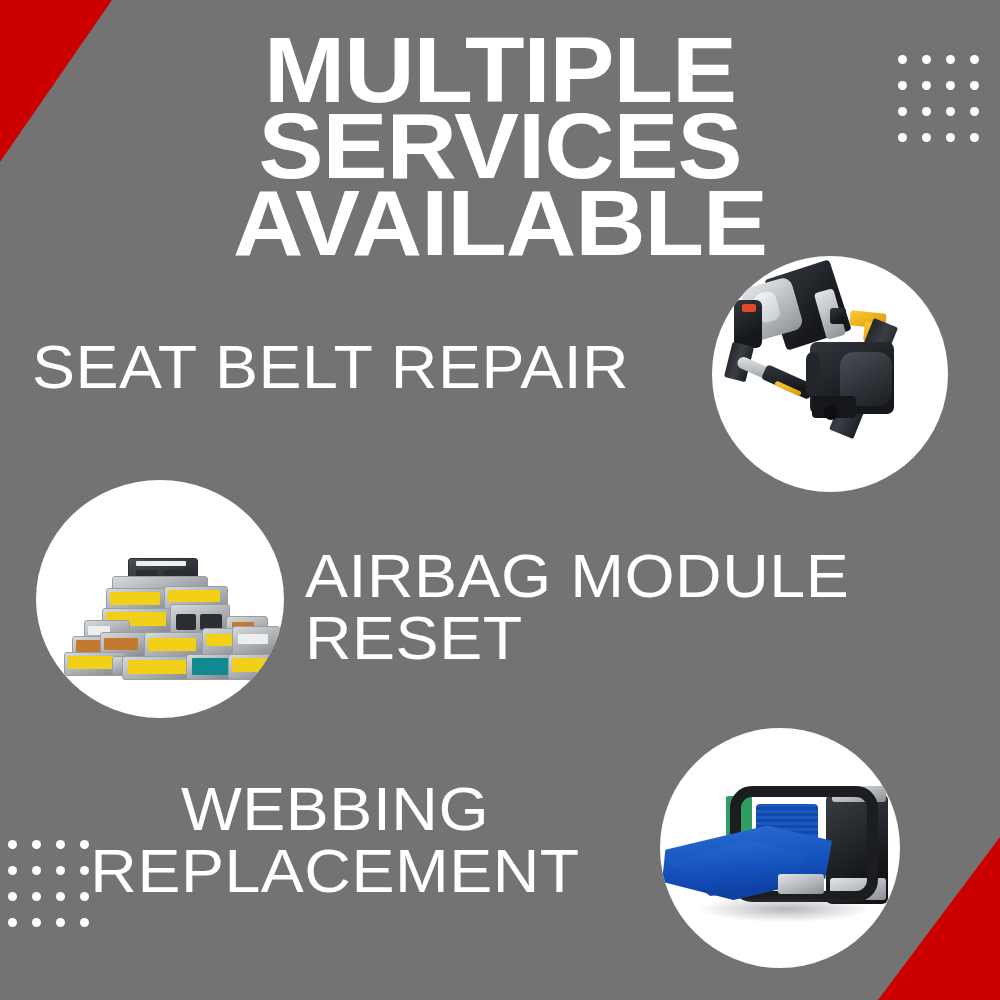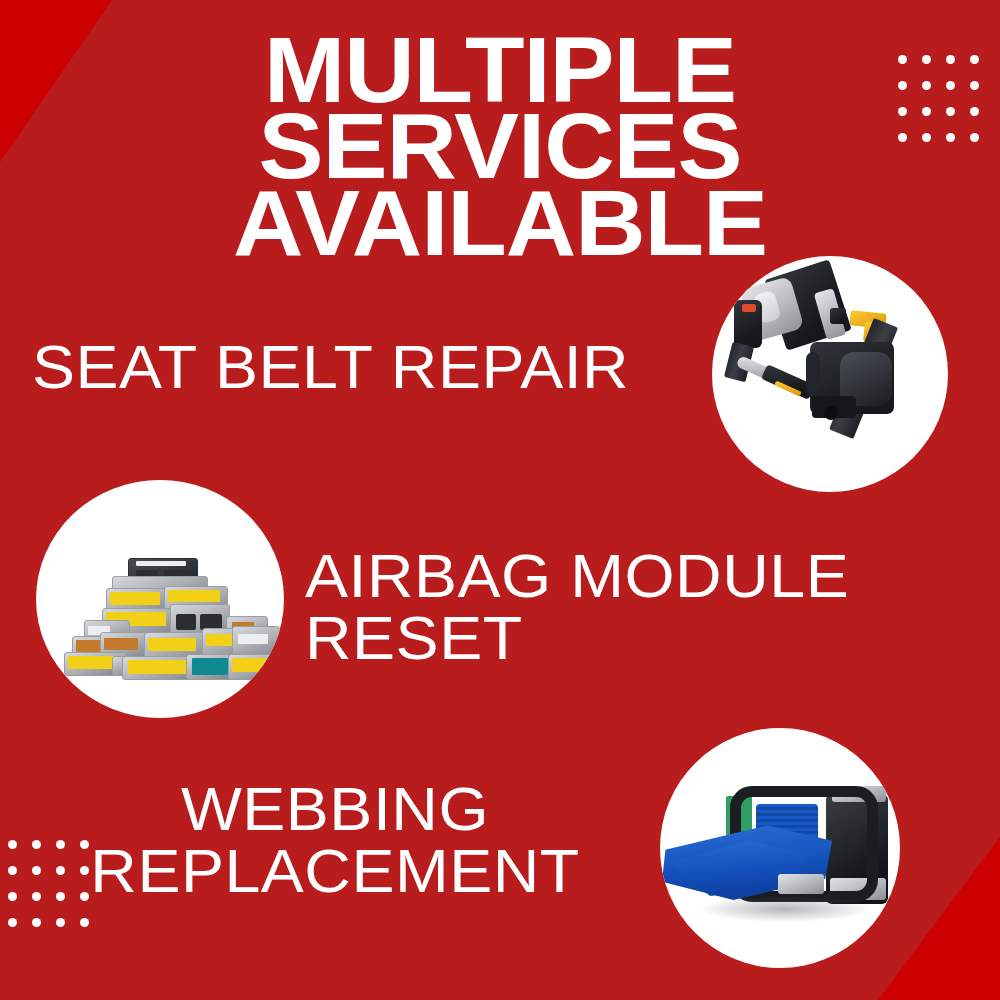--- a/index.html
+++ b/index.html
@@ -4,21 +4,21 @@
 <style>
   html, body {
     margin: 0;
     padding: 0;
     background: #000000;
   }
   #poster {
     position: relative;
     width: 1000px;
     height: 1000px;
-    background: #b91c1c;
+    background: #737373;
     overflow: hidden;
     font-family: "Liberation Sans", sans-serif;
   }
 
   
   .corner-triangle {
     position: absolute;
     width: 0;
     height: 0;
   }

